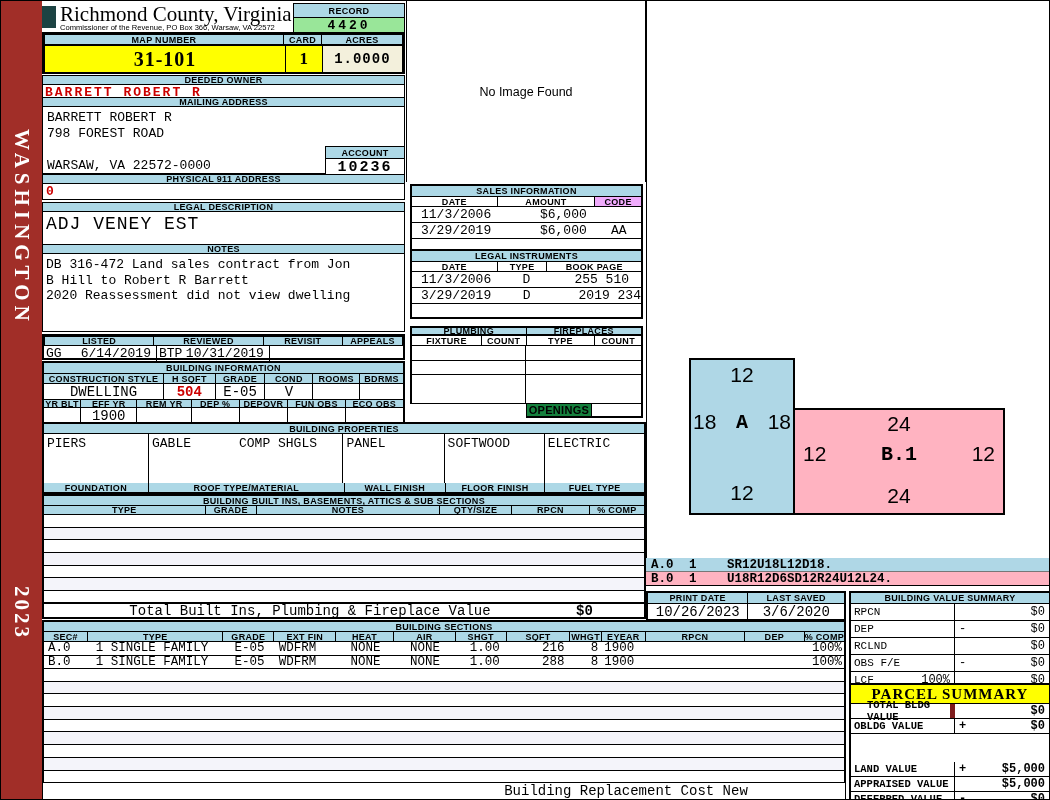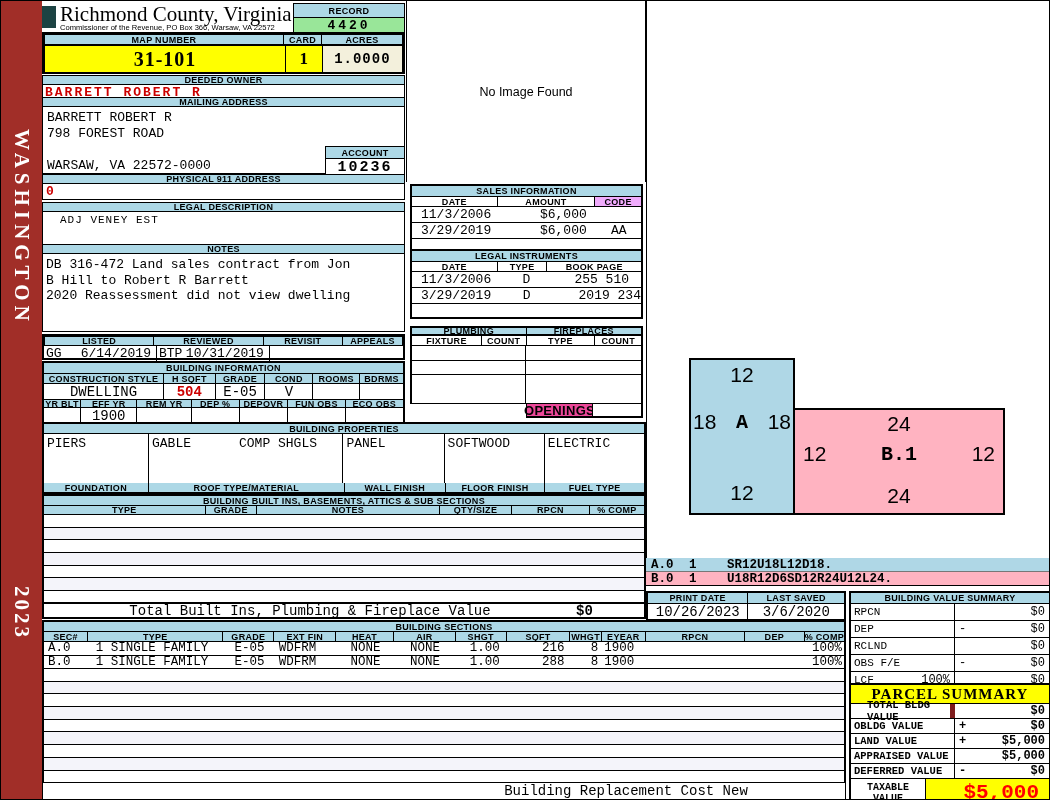--- a/index.html
+++ b/index.html
@@ -66,21 +66,21 @@
 
   <div class="a" style="left:324px;top:145px;width:80px;height:28px;">
     <div class="hdr" style="height:11px;">ACCOUNT</div>
     <div class="cell m b ctr" style="height:18px;margin-top:-1px;background:#fff;font-size:15px;letter-spacing:2px;">10236</div>
   </div>
 
   <div class="a hdr" style="left:41px;top:173px;width:363px;height:10px;">PHYSICAL 911 ADDRESS</div>
   <div class="a cell m b red" style="left:41px;top:182px;width:363px;height:17px;font-size:13px;padding-left:3px;">0</div>
 
   <div class="a hdr" style="left:41px;top:201px;width:363px;height:10px;">LEGAL DESCRIPTION</div>
-  <div class="a cell m" style="left:41px;top:210px;width:363px;height:37px;font-size:11px;padding:2px 0 0 17px;letter-spacing:1px;">ADJ VENEY EST</div>
+  <div class="a cell m" style="left:41px;top:210px;width:363px;height:37px;font-size:18px;padding:2px 0 0 3px;letter-spacing:1px;">ADJ VENEY EST</div>
 
   <div class="a hdr" style="left:41px;top:243px;width:363px;height:10px;">NOTES</div>
   <div class="a cell m" style="left:41px;top:252px;width:363px;height:79px;font-size:13px;line-height:15.5px;padding:3px 0 0 3px;">
     <div>DB 316-472 Land sales contract from Jon</div>
     <div>B Hill to Robert R Barrett</div>
     <div>2020 Reassessment did not view dwelling</div>
   </div>
 
   <div class="a" style="left:41px;top:333px;width:363px;height:26px;border:2px solid #000;">
     <div class="f" style="height:10px;">
@@ -233,21 +233,21 @@
       <div class="hdr" style="background:#fff;width:71px;border-width:0 1px 1px 2px;">FIXTURE</div>
       <div class="hdr" style="background:#fff;width:45px;border-width:0 1px 1px 0;">COUNT</div>
       <div class="hdr" style="background:#fff;width:70px;border-width:0 1px 1px 0;">TYPE</div>
       <div class="hdr" style="background:#fff;width:47px;border-width:0 2px 1px 0;">COUNT</div>
     </div>
     <div class="f" style="height:58px;">
       <div class="emptyrows" style="width:116px;border-left:2px solid #000;border-right:1px solid #000;box-sizing:border-box;background:repeating-linear-gradient(to bottom,#fff 0 13.5px,#000 13.5px 14.5px);"></div>
       <div class="emptyrows" style="width:117px;border-right:2px solid #000;box-sizing:border-box;background:repeating-linear-gradient(to bottom,#fff 0 13.5px,#000 13.5px 14.5px);"></div>
     </div>
     <div class="f" style="height:14px;margin-left:116px;">
-      <div class="hdr" style="background:#ec4899;width:65px;font-size:13px;border-width:0 1px 2px 1px;">OPENINGS</div>
+      <div class="hdr" style="background:#15803d;width:65px;font-size:11px;border-width:0 1px 2px 1px;">OPENINGS</div>
       <div class="cell" style="width:52px;border-width:0 2px 2px 0;background:#fff;"></div>
     </div>
   </div>
 
   <div class="a" style="left:645px;top:0;width:404px;height:557px;background:#fff;border-left:1px solid #000;">
 
     <div class="a" style="left:42px;top:357px;width:106px;height:157px;background:#AFD7E6;border:2px solid #000;">
       <div class="s ctr" style="height:30px;font-size:21px;">12</div>
       <div class="f" style="height:64px;align-items:center;justify-content:space-between;padding:0 2px;">
         <span class="s" style="font-size:21px;">18</span>
@@ -403,21 +403,21 @@
           <span>$0</span>
       </div>
     </div>
     <div class="f m b" style="height:14px;border-bottom:1px solid #000;align-items:center;">
       <div style="width:104px;border-right:1px solid #000;height:100%;display:flex;align-items:center;padding-left:3px;box-sizing:border-box;font-size:10.5px;">OBLDG VALUE</div>
       <div class="f" style="flex:1;justify-content:space-between;padding:0 4px;font-size:12px;">
         <span>+</span>
           <span>$0</span>
       </div>
     </div>
-    <div class="f m b" style="height:14px;border-bottom:1px solid #000;align-items:center;">
+    <div class="f m b" style="height:14px;border-bottom:1px solid #000;align-items:center;margin-top:28px;">
       <div style="width:104px;border-right:1px solid #000;height:100%;display:flex;align-items:center;padding-left:3px;box-sizing:border-box;font-size:10.5px;">LAND VALUE</div>
       <div class="f" style="flex:1;justify-content:space-between;padding:0 4px;font-size:12px;">
         <span>+</span>
           <span>$5,000</span>
       </div>
     </div>
     <div class="f m b" style="height:14px;border-bottom:1px solid #000;align-items:center;">
       <div style="width:104px;border-right:1px solid #000;height:100%;display:flex;align-items:center;padding-left:3px;box-sizing:border-box;font-size:10.5px;">APPRAISED VALUE</div>
       <div class="f" style="flex:1;justify-content:space-between;padding:0 4px;font-size:12px;">
         <span></span>

